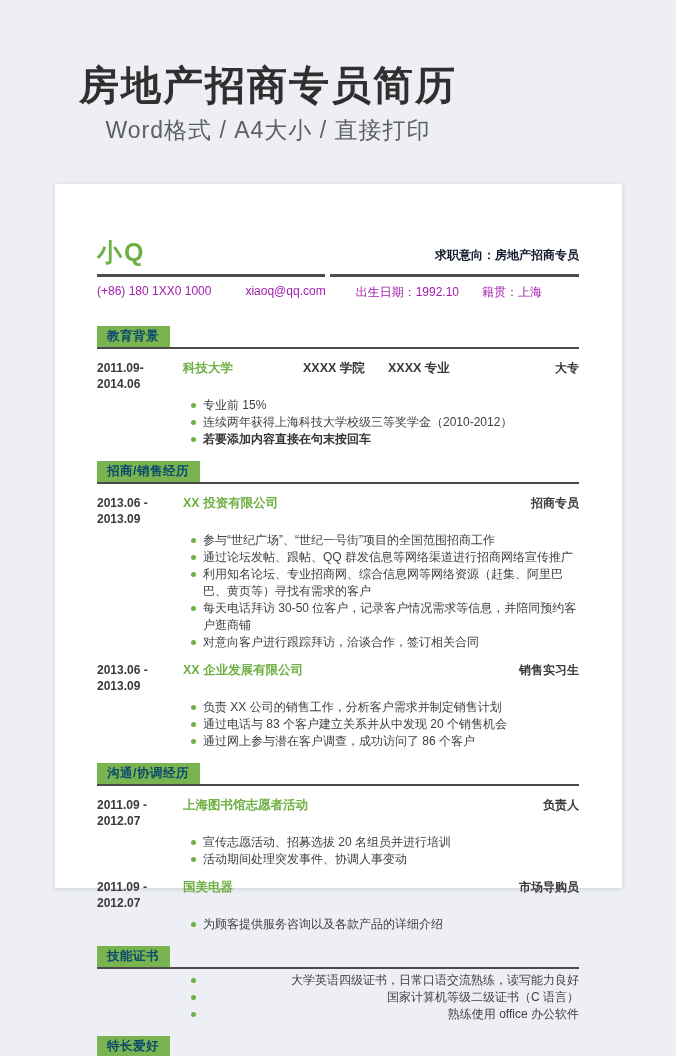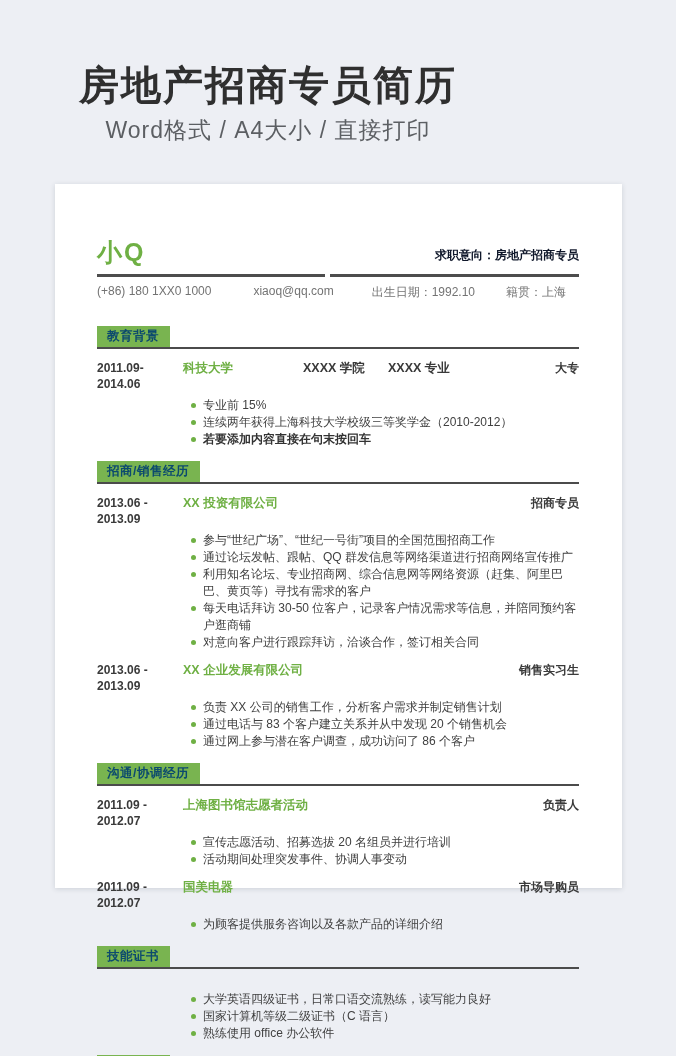--- a/index.html
+++ b/index.html
@@ -37,21 +37,21 @@
   
   .name-row { display:flex; justify-content:space-between; align-items:flex-end; }
   .name { font-size:25px; line-height:28px; font-weight:bold; color:#6fb044; letter-spacing:2px; }
   .objective { font-size:12px; font-weight:600; color:#0f172a; padding-bottom:2px;text-align:right; }
 
   .head-divider { display:flex; margin-top:8px; height:3px; }
   .head-divider .seg1 { width:228px; background:#4d4d4d; }
   .head-divider .gap  { width:5px; }
   .head-divider .seg2 { flex:1; background:#4d4d4d; }
 
-  .contact-row { display:flex; margin-top:7px; font-size:12px; color:#737373; font-weight:500;gap:8px; }
+  .contact-row { display:flex; margin-top:7px; font-size:12px; color:#a21caf; font-weight:500; }
   .contact-row .c-email  { margin-left:34px; }
   .contact-row .c-birth  { margin-left:30px; }
   .contact-row .c-origin { margin-left:23px; }
 
   
   .sections { margin-top:25px; }
   .resume-section + .resume-section { margin-top:13px; }
 
   .sec-header { border-bottom:2px solid #4b4b4b; line-height:0; }
   .sec-badge {
@@ -76,21 +76,21 @@
   ul.bullets li {
     position:relative; padding-left:13px;
     font-size:12px; line-height:17px; color:#3f3f3f;
   }
   ul.bullets li .dot {
     position:absolute; left:1px; top:6px;
     width:5px; height:5px; border-radius:50%;
     background:#6fb044;
   }
   ul.bullets li.bold .b-text { font-weight:bold; color:#333333; }
-  .no-entry ul.bullets { margin-top:22px; }
+  .no-entry ul.bullets { margin-top:3px;text-align:right; }
 </style>
 </head>
 <body>
 
 <div class="banner">
   <div class="banner-title">房地产招商专员简历</div>
   <div class="banner-subtitle">Word格式 / A4大小 / 直接打印</div>
 </div>
 
 <div class="paper">

